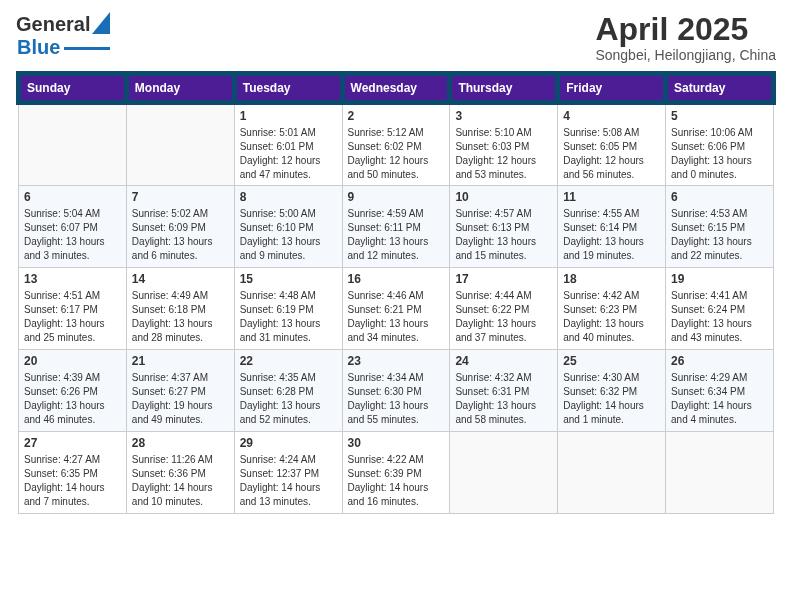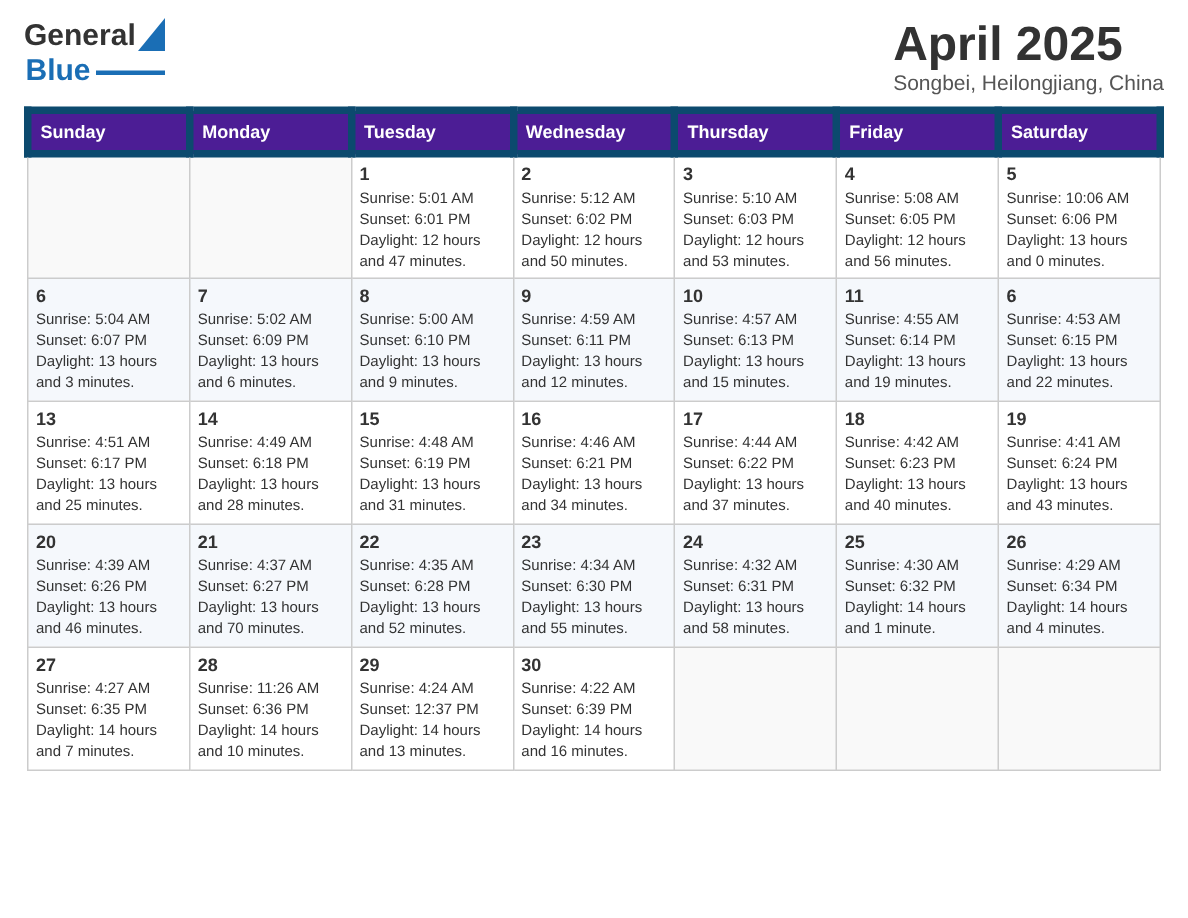--- a/index.html
+++ b/index.html
@@ -265,21 +265,21 @@
           <td>
             <span class="day-num">20</span>
             <div>Sunrise: 4:39 AM</div>
             <div>Sunset: 6:26 PM</div>
             <div>Daylight: 13 hours and 46 minutes.</div>
           </td>
           <td>
             <span class="day-num">21</span>
             <div>Sunrise: 4:37 AM</div>
             <div>Sunset: 6:27 PM</div>
-            <div>Daylight: 13 hours and 70 minutes.</div>
+            <div>Daylight: 19 hours and 49 minutes.</div>
           </td>
           <td>
             <span class="day-num">22</span>
             <div>Sunrise: 4:35 AM</div>
             <div>Sunset: 6:28 PM</div>
             <div>Daylight: 13 hours and 52 minutes.</div>
           </td>
           <td>
             <span class="day-num">23</span>
             <div>Sunrise: 4:34 AM</div>

